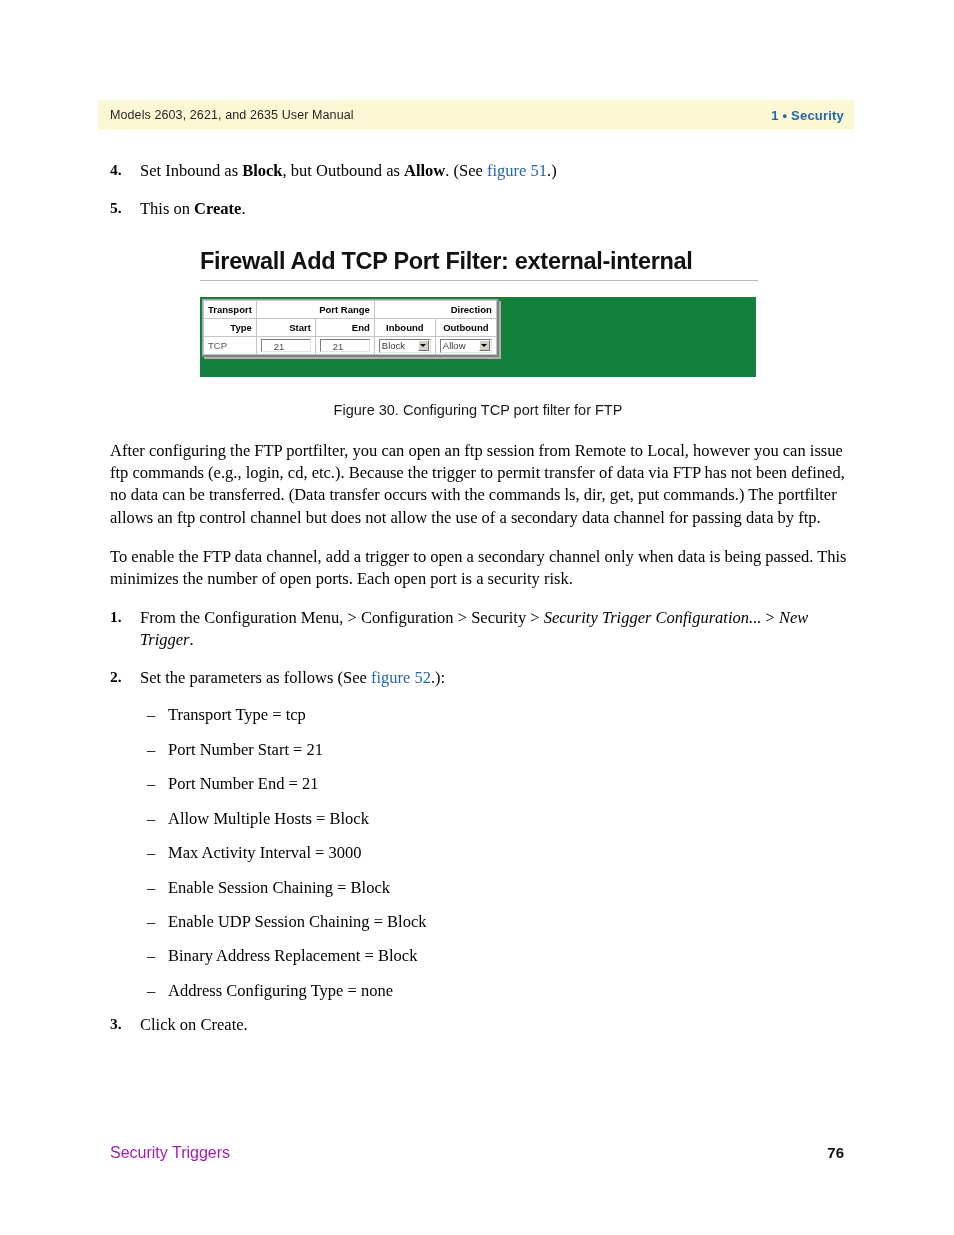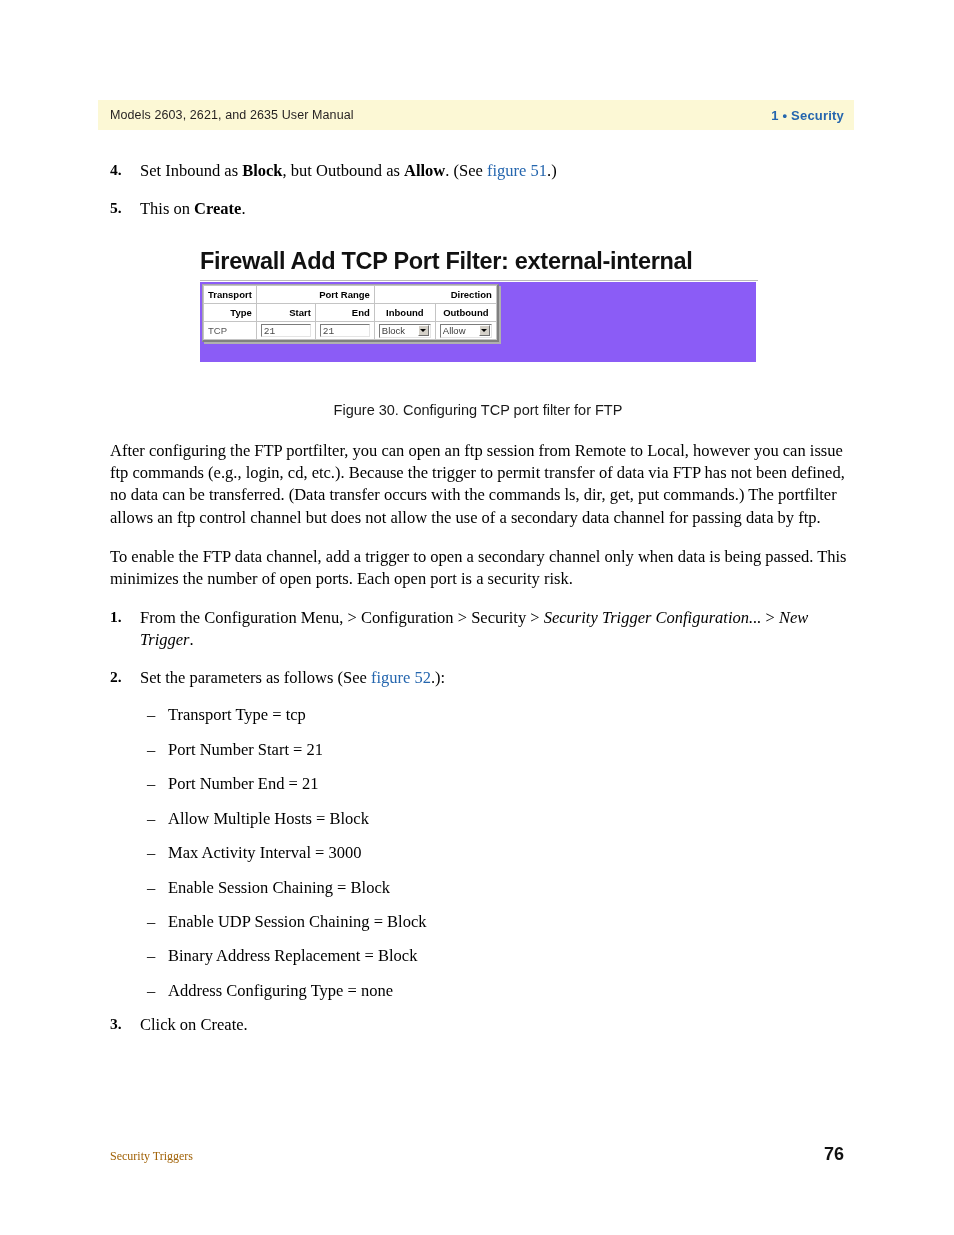--- a/index.html
+++ b/index.html
@@ -96,24 +96,24 @@
     letter-spacing: -0.3px;
     padding-bottom: 5px;
   }
   .figure-rule {
     height: 1px;
     background: #b9b9b9;
     width: 558px;
   }
   .figure-panel {
     position: relative;
-    margin-top: 1px;
+    margin-top: 16px;
     width: 556px;
     height: 80px;
-    background: #8b5cf6;
+    background: #15803d;
   }
 
   
   .app-table {
     position: absolute;
     left: 2px;
     top: 2px;
     background: #ffffff;
     border: 1px solid #a8a8a8;
     border-right: 2px solid #808080;
@@ -151,24 +151,24 @@
   .win-input {
     display: inline-block;
     width: 50px;
     height: 13px;
     line-height: 13px;
     background: #ffffff;
     border-top: 1.5px solid #7c7c7c;
     border-left: 1.5px solid #7c7c7c;
     border-right: 1px solid #e4e4e4;
     border-bottom: 1px solid #e4e4e4;
-    font-family: Liberation Mono, monospace;
+    font-family: Liberation Sans, sans-serif;
     font-size: 9.5px;
     color: #4a4a4a;
-    padding-left: 2px;
+    padding-left: 12px;
     box-sizing: border-box;
   }
   
   .win-select {
     display: inline-flex;
     align-items: center;
     justify-content: space-between;
     width: 52px;
     height: 14px;
     background: #ffffff;
@@ -233,27 +233,27 @@
   .page-footer {
     position: absolute;
     left: 110px;
     top: 1144px;
     width: 734px;
     display: flex;
     align-items: baseline;
     justify-content: space-between;
   }
   .footer-left {
-    font-family: Liberation Serif, serif;
-    font-size: 12px;
-    color: #a16207;
+    font-family: Liberation Sans, sans-serif;
+    font-size: 16px;
+    color: #a21caf;
   }
   .footer-right {
     font-family: "Liberation Sans", sans-serif;
-    font-size: 18px;
+    font-size: 15px;
     font-weight: bold;
     color: #111111;
   }
 </style>
 </head>
 <body>
 
 <div class="page-header">
   <span class="header-left">Models 2603, 2621, and 2635 User Manual</span>
   <span class="header-right">1 • Security</span>

